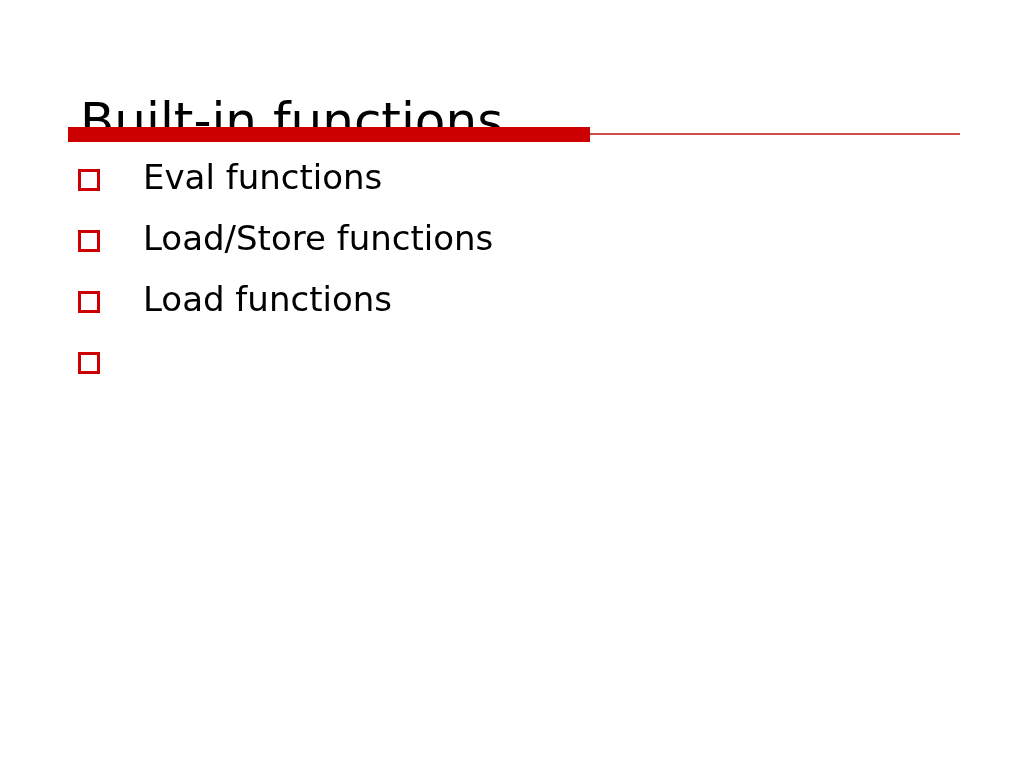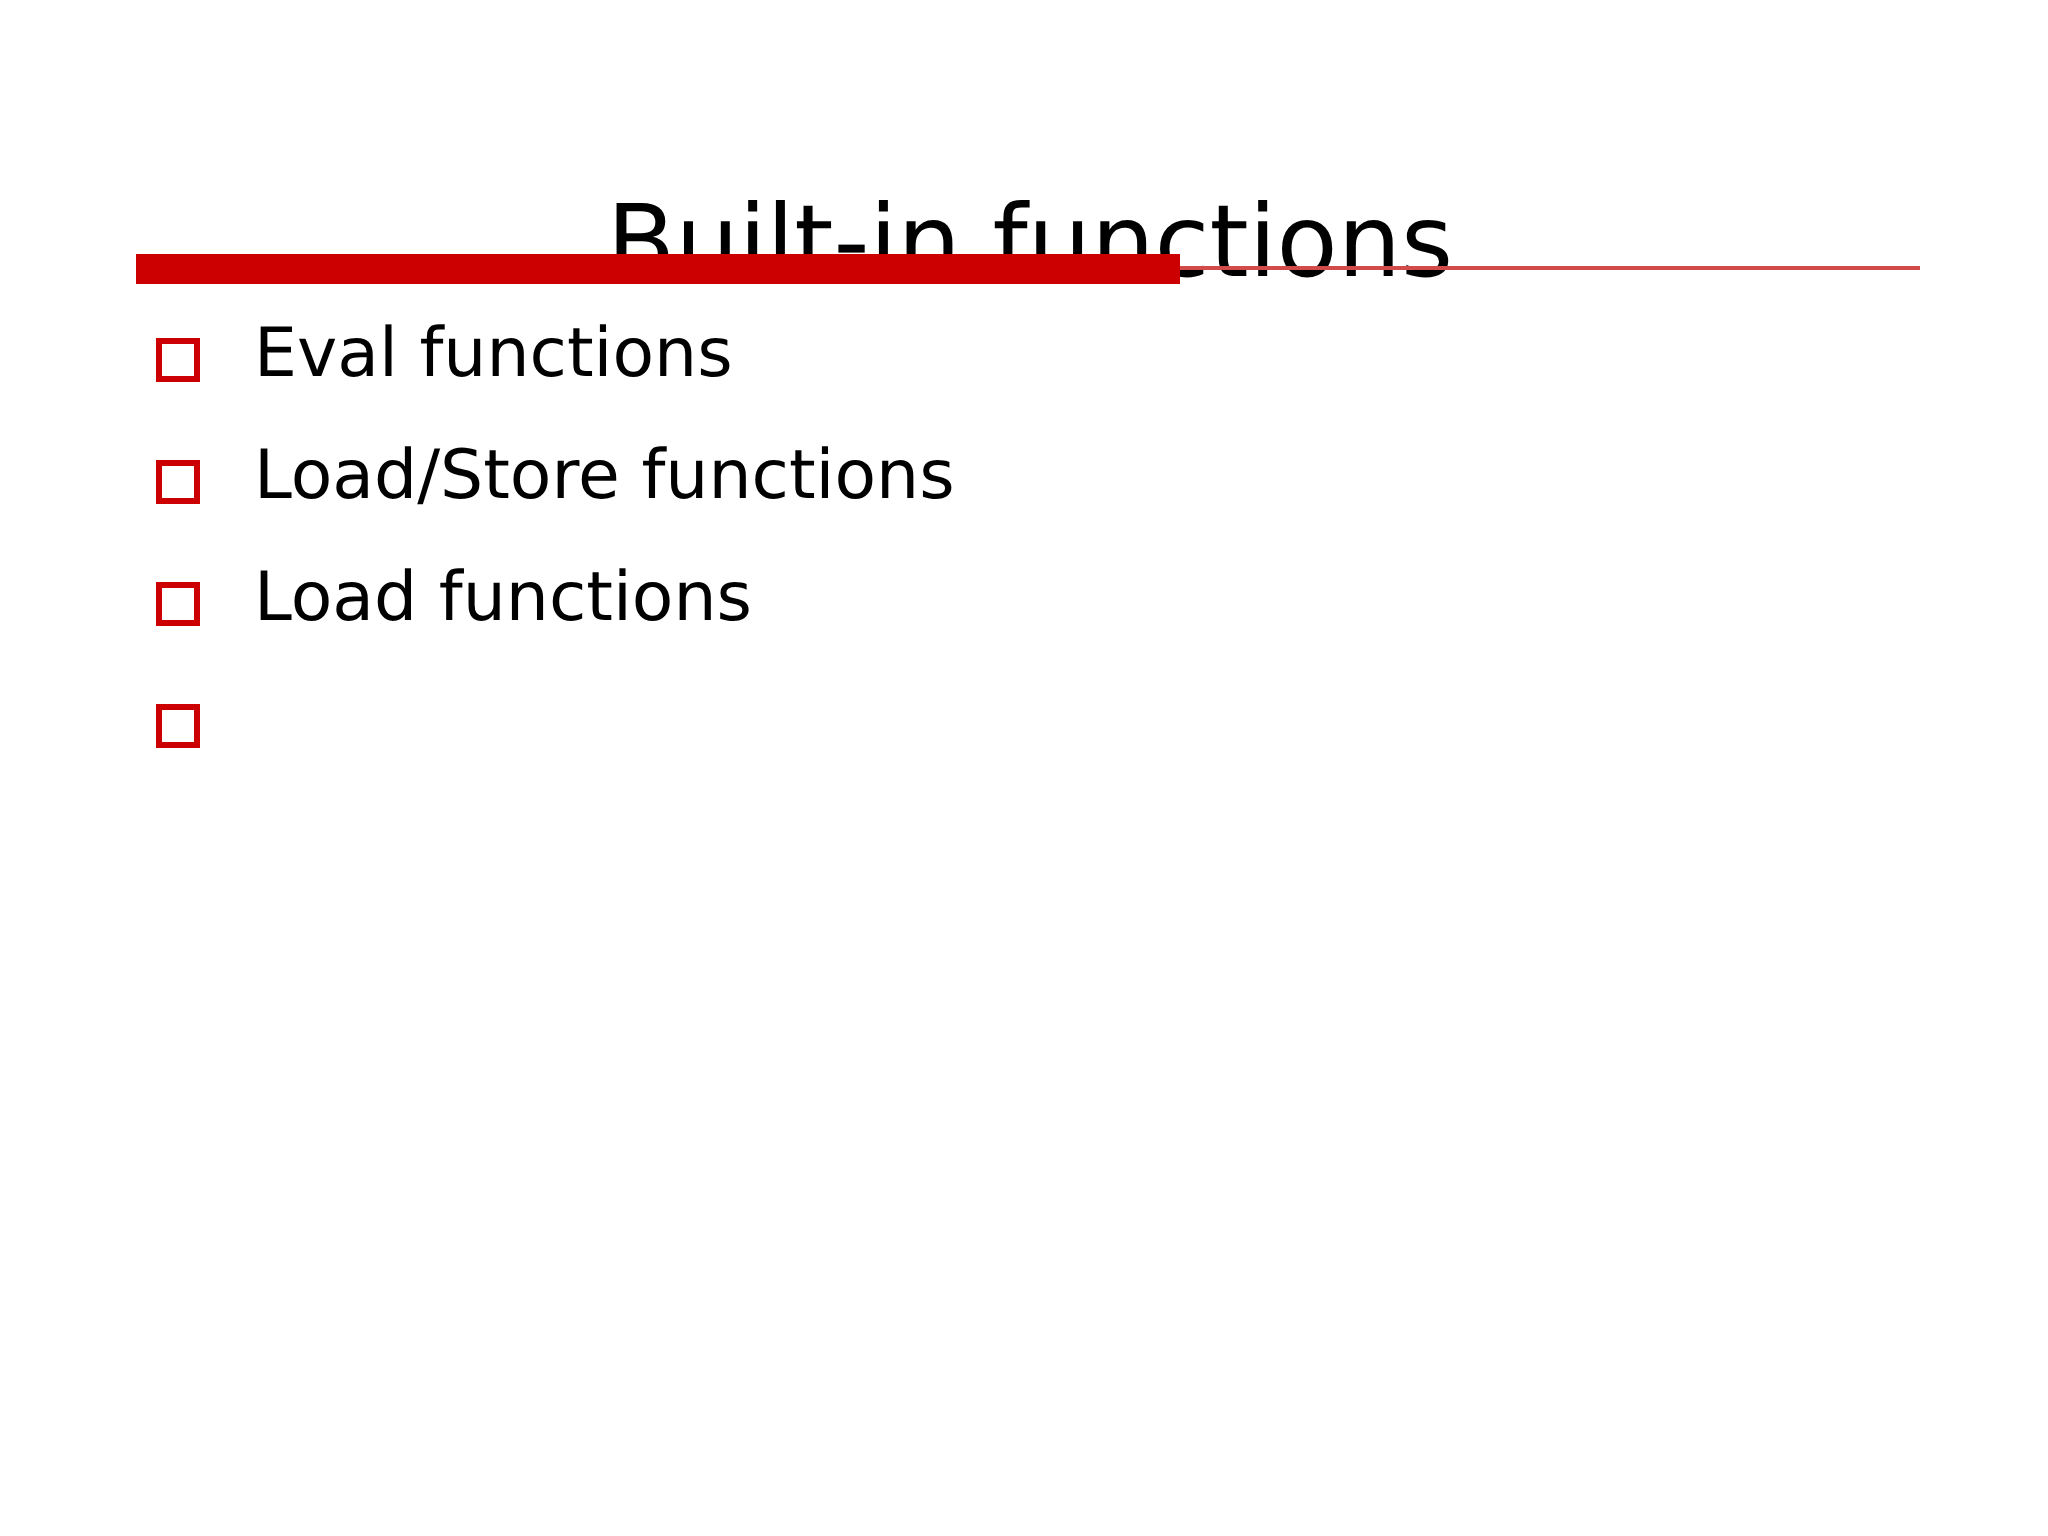--- a/index.html
+++ b/index.html
@@ -18,30 +18,29 @@
   .slide {
     position: relative;
     width: 1024px;
     height: 768px;
     background: #ffffff;
   }
 
   
   .slide-title {
     position: absolute;
-    left: 70px;
+    left: 80px;
     top: 57px;
     width: 890px;
     font-size: 50px;
     line-height: 60px;
     font-weight: 400;
     color: #000000;
     letter-spacing: 0px;
     white-space: nowrap;
-    text-align: center;
   }
 
   
   .title-rule {
     position: absolute;
     left: 68px;
     top: 127px;
     width: 892px;
     height: 15px;
   }
@@ -80,21 +79,21 @@
     width: 16px;
     height: 16px;
     margin-top: 14px;
     margin-right: 0px;
     border: 3px solid #cc0000;
     background: #ffffff;
     box-sizing: content-box;
   }
   .bullet-text {
     flex: 1 1 auto;
-    margin-left: 27px;
+    margin-left: 43px;
     font-size: 34px;
     line-height: 44px;
     color: #000000;
     white-space: nowrap;
   }
 </style>
 </head>
 <body>
 
 <div class="slide">

